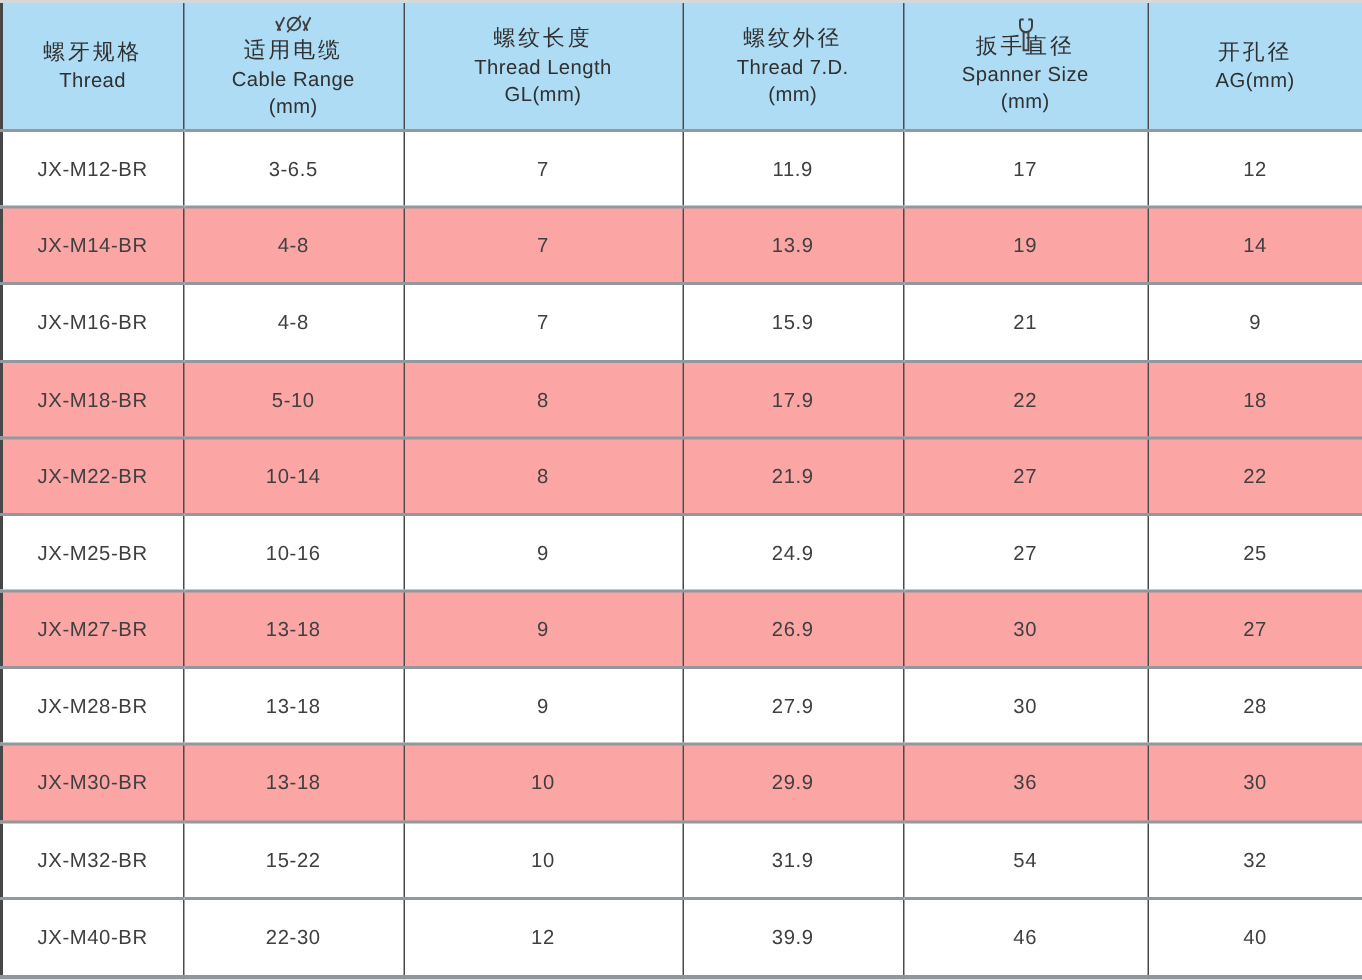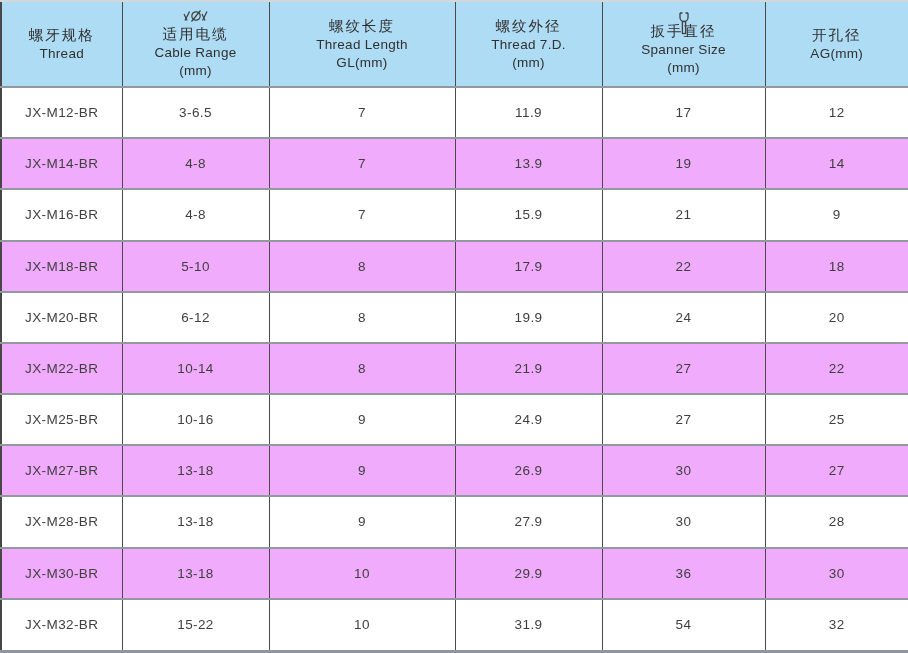--- a/index.html
+++ b/index.html
@@ -29,21 +29,21 @@
     height: 84px;
     border-top: none;
     font-weight: normal;
     color: #303030;
   }
   tbody td {
     font-size: 13.5px;
     letter-spacing: 0.4px;
     background: #ffffff;
   }
-  tbody tr.alt td { background: #f0abfc; }
+  tbody tr.alt td { background: #fca5a5; }
   .h-zh { font-size: 14.5px; letter-spacing: 2px; line-height: 19px; }
   .h-en { font-size: 13.5px; letter-spacing: 0.3px; line-height: 18px; }
   .h-icon { display: block; height: 15px; line-height: 10px; margin-bottom: 1px; }
   .h-icon svg { vertical-align: top; }
   .spanner-wrap { margin-bottom: -4px; }
 </style>
 </head>
 <body>
 
 <table class="spec">
@@ -130,28 +130,20 @@
     <td>9</td>
   </tr>
       <tr class="alt">
     <td>JX-M18-BR</td>
     <td>5-10</td>
     <td>8</td>
     <td>17.9</td>
     <td>22</td>
     <td>18</td>
   </tr>
-      <tr>
-    <td>JX-M20-BR</td>
-    <td>6-12</td>
-    <td>8</td>
-    <td>19.9</td>
-    <td>24</td>
-    <td>20</td>
-  </tr>
       <tr class="alt">
     <td>JX-M22-BR</td>
     <td>10-14</td>
     <td>8</td>
     <td>21.9</td>
     <td>27</td>
     <td>22</td>
   </tr>
       <tr>
     <td>JX-M25-BR</td>
@@ -186,14 +178,22 @@
     <td>30</td>
   </tr>
       <tr>
     <td>JX-M32-BR</td>
     <td>15-22</td>
     <td>10</td>
     <td>31.9</td>
     <td>54</td>
     <td>32</td>
   </tr>
+      <tr>
+    <td>JX-M40-BR</td>
+    <td>22-30</td>
+    <td>12</td>
+    <td>39.9</td>
+    <td>46</td>
+    <td>40</td>
+  </tr>
     </tbody>
 </table>
 
 </body></html>

